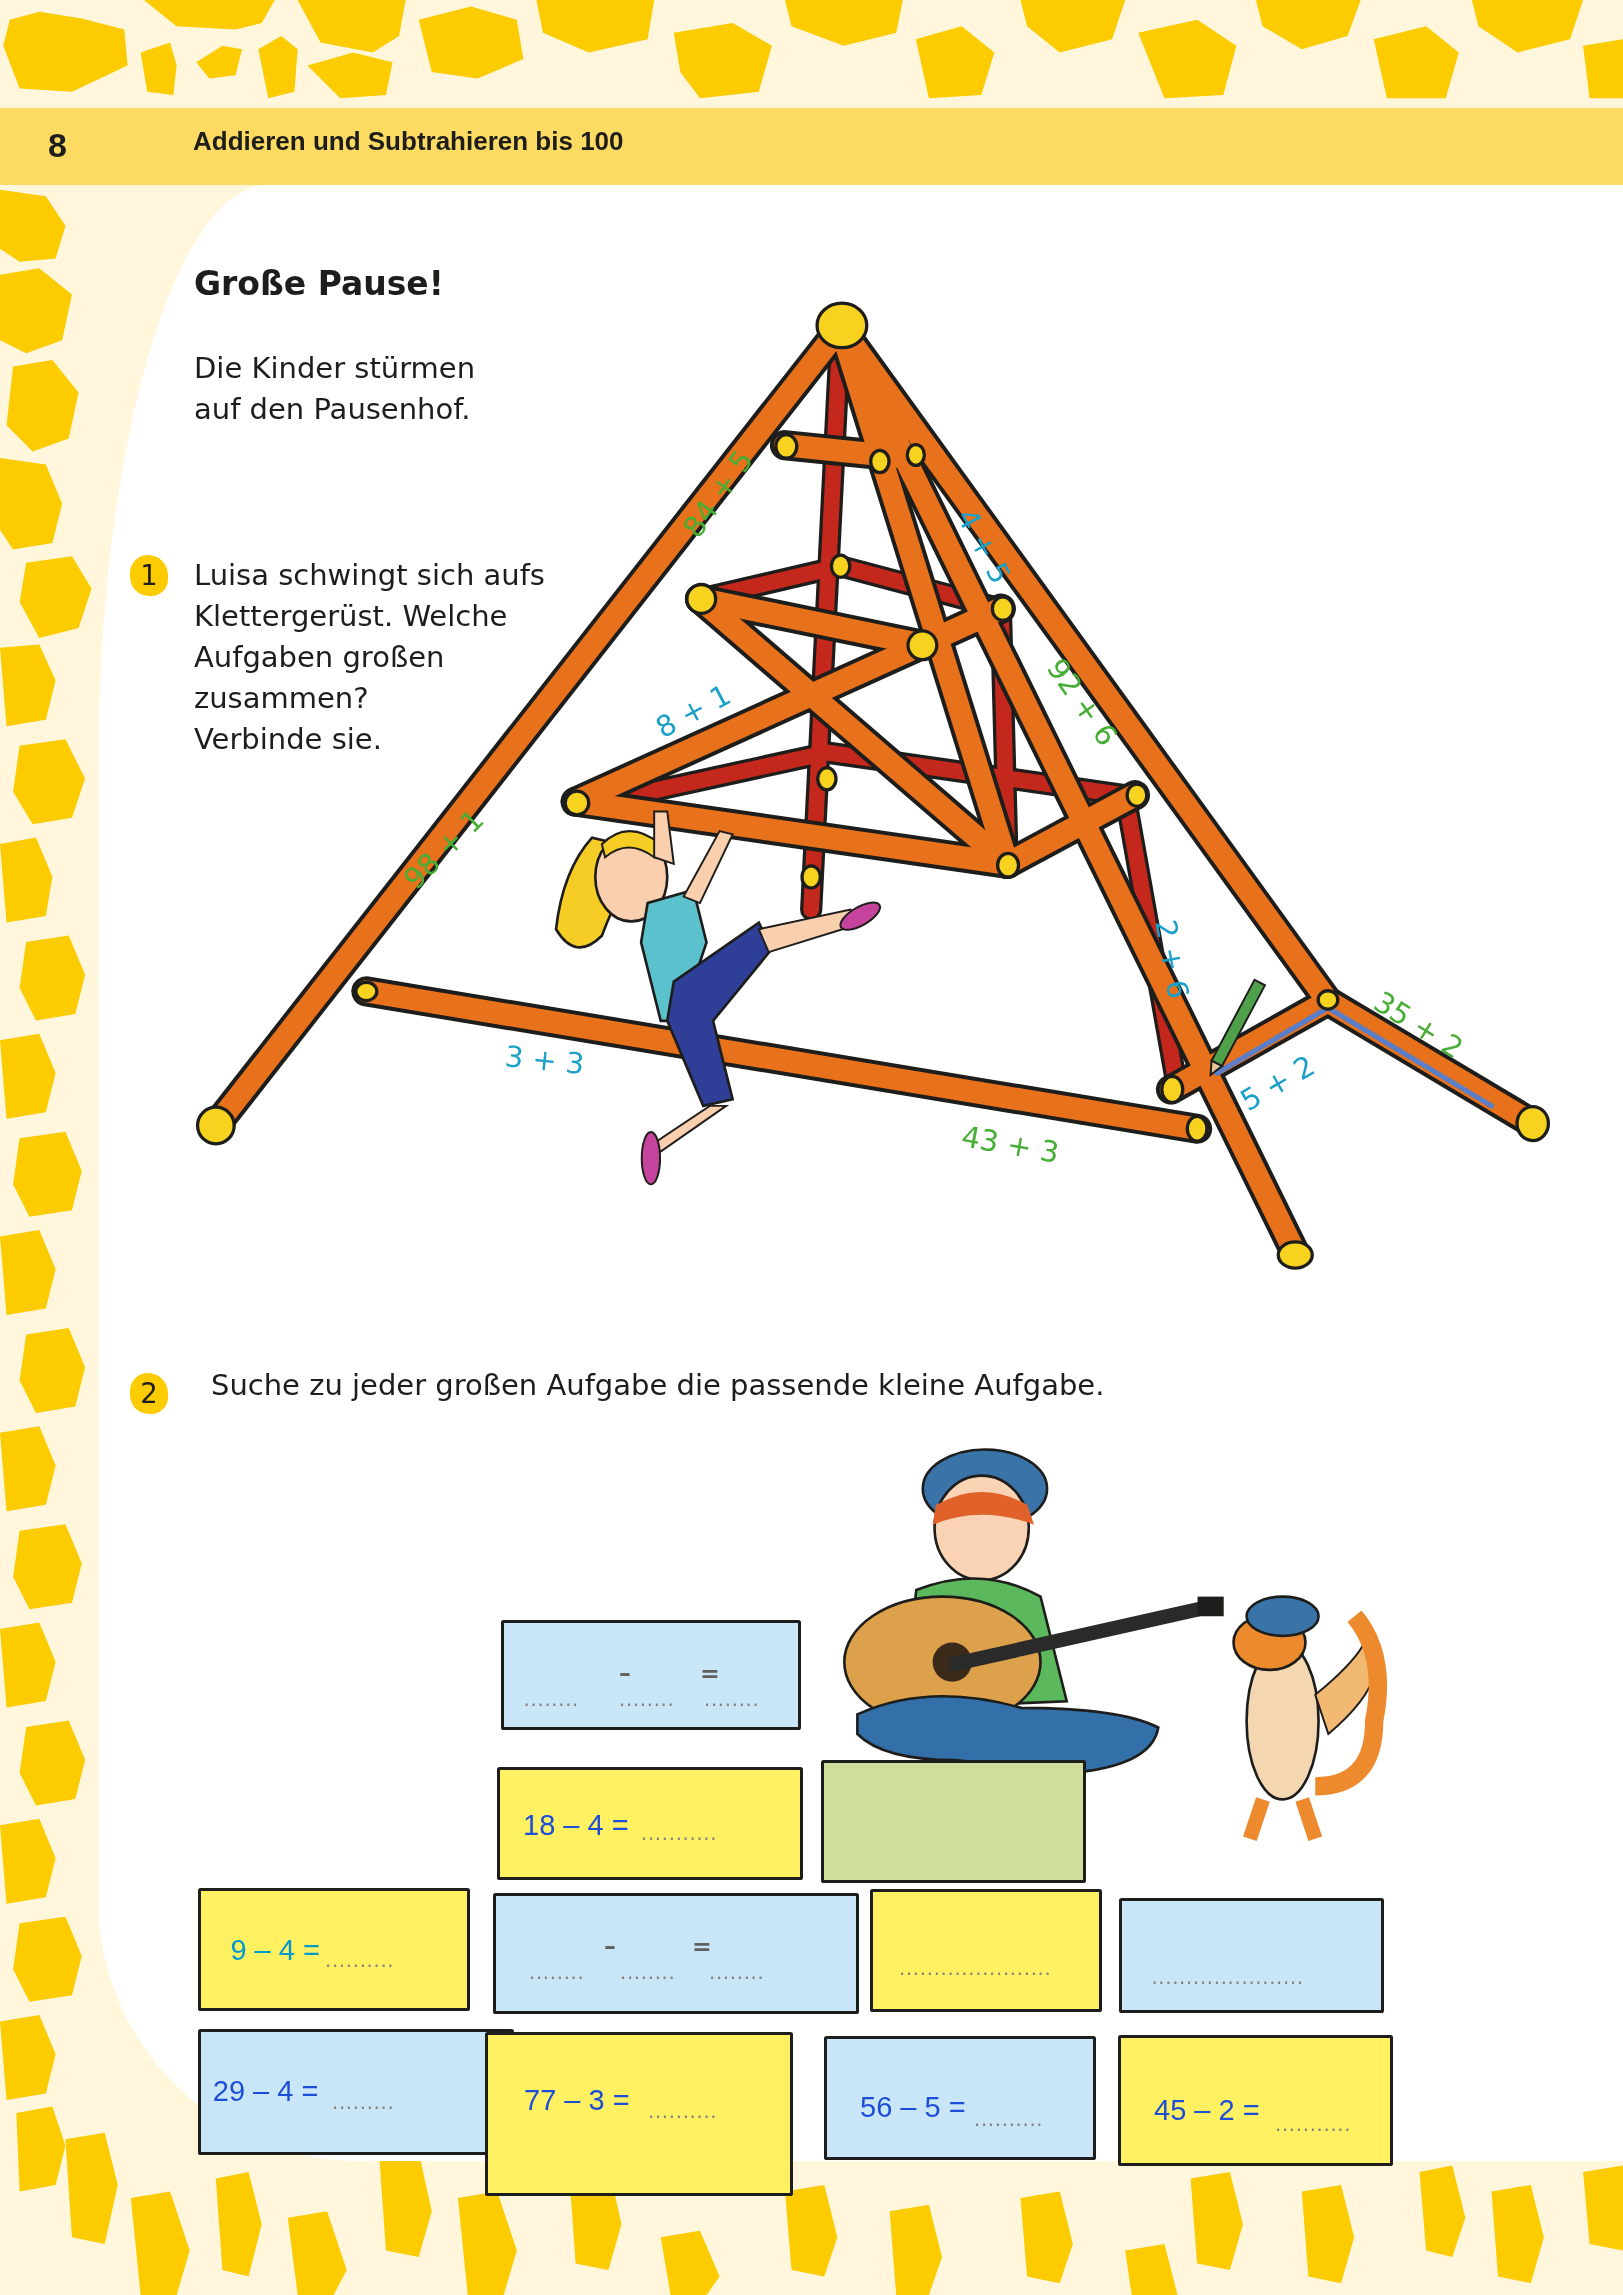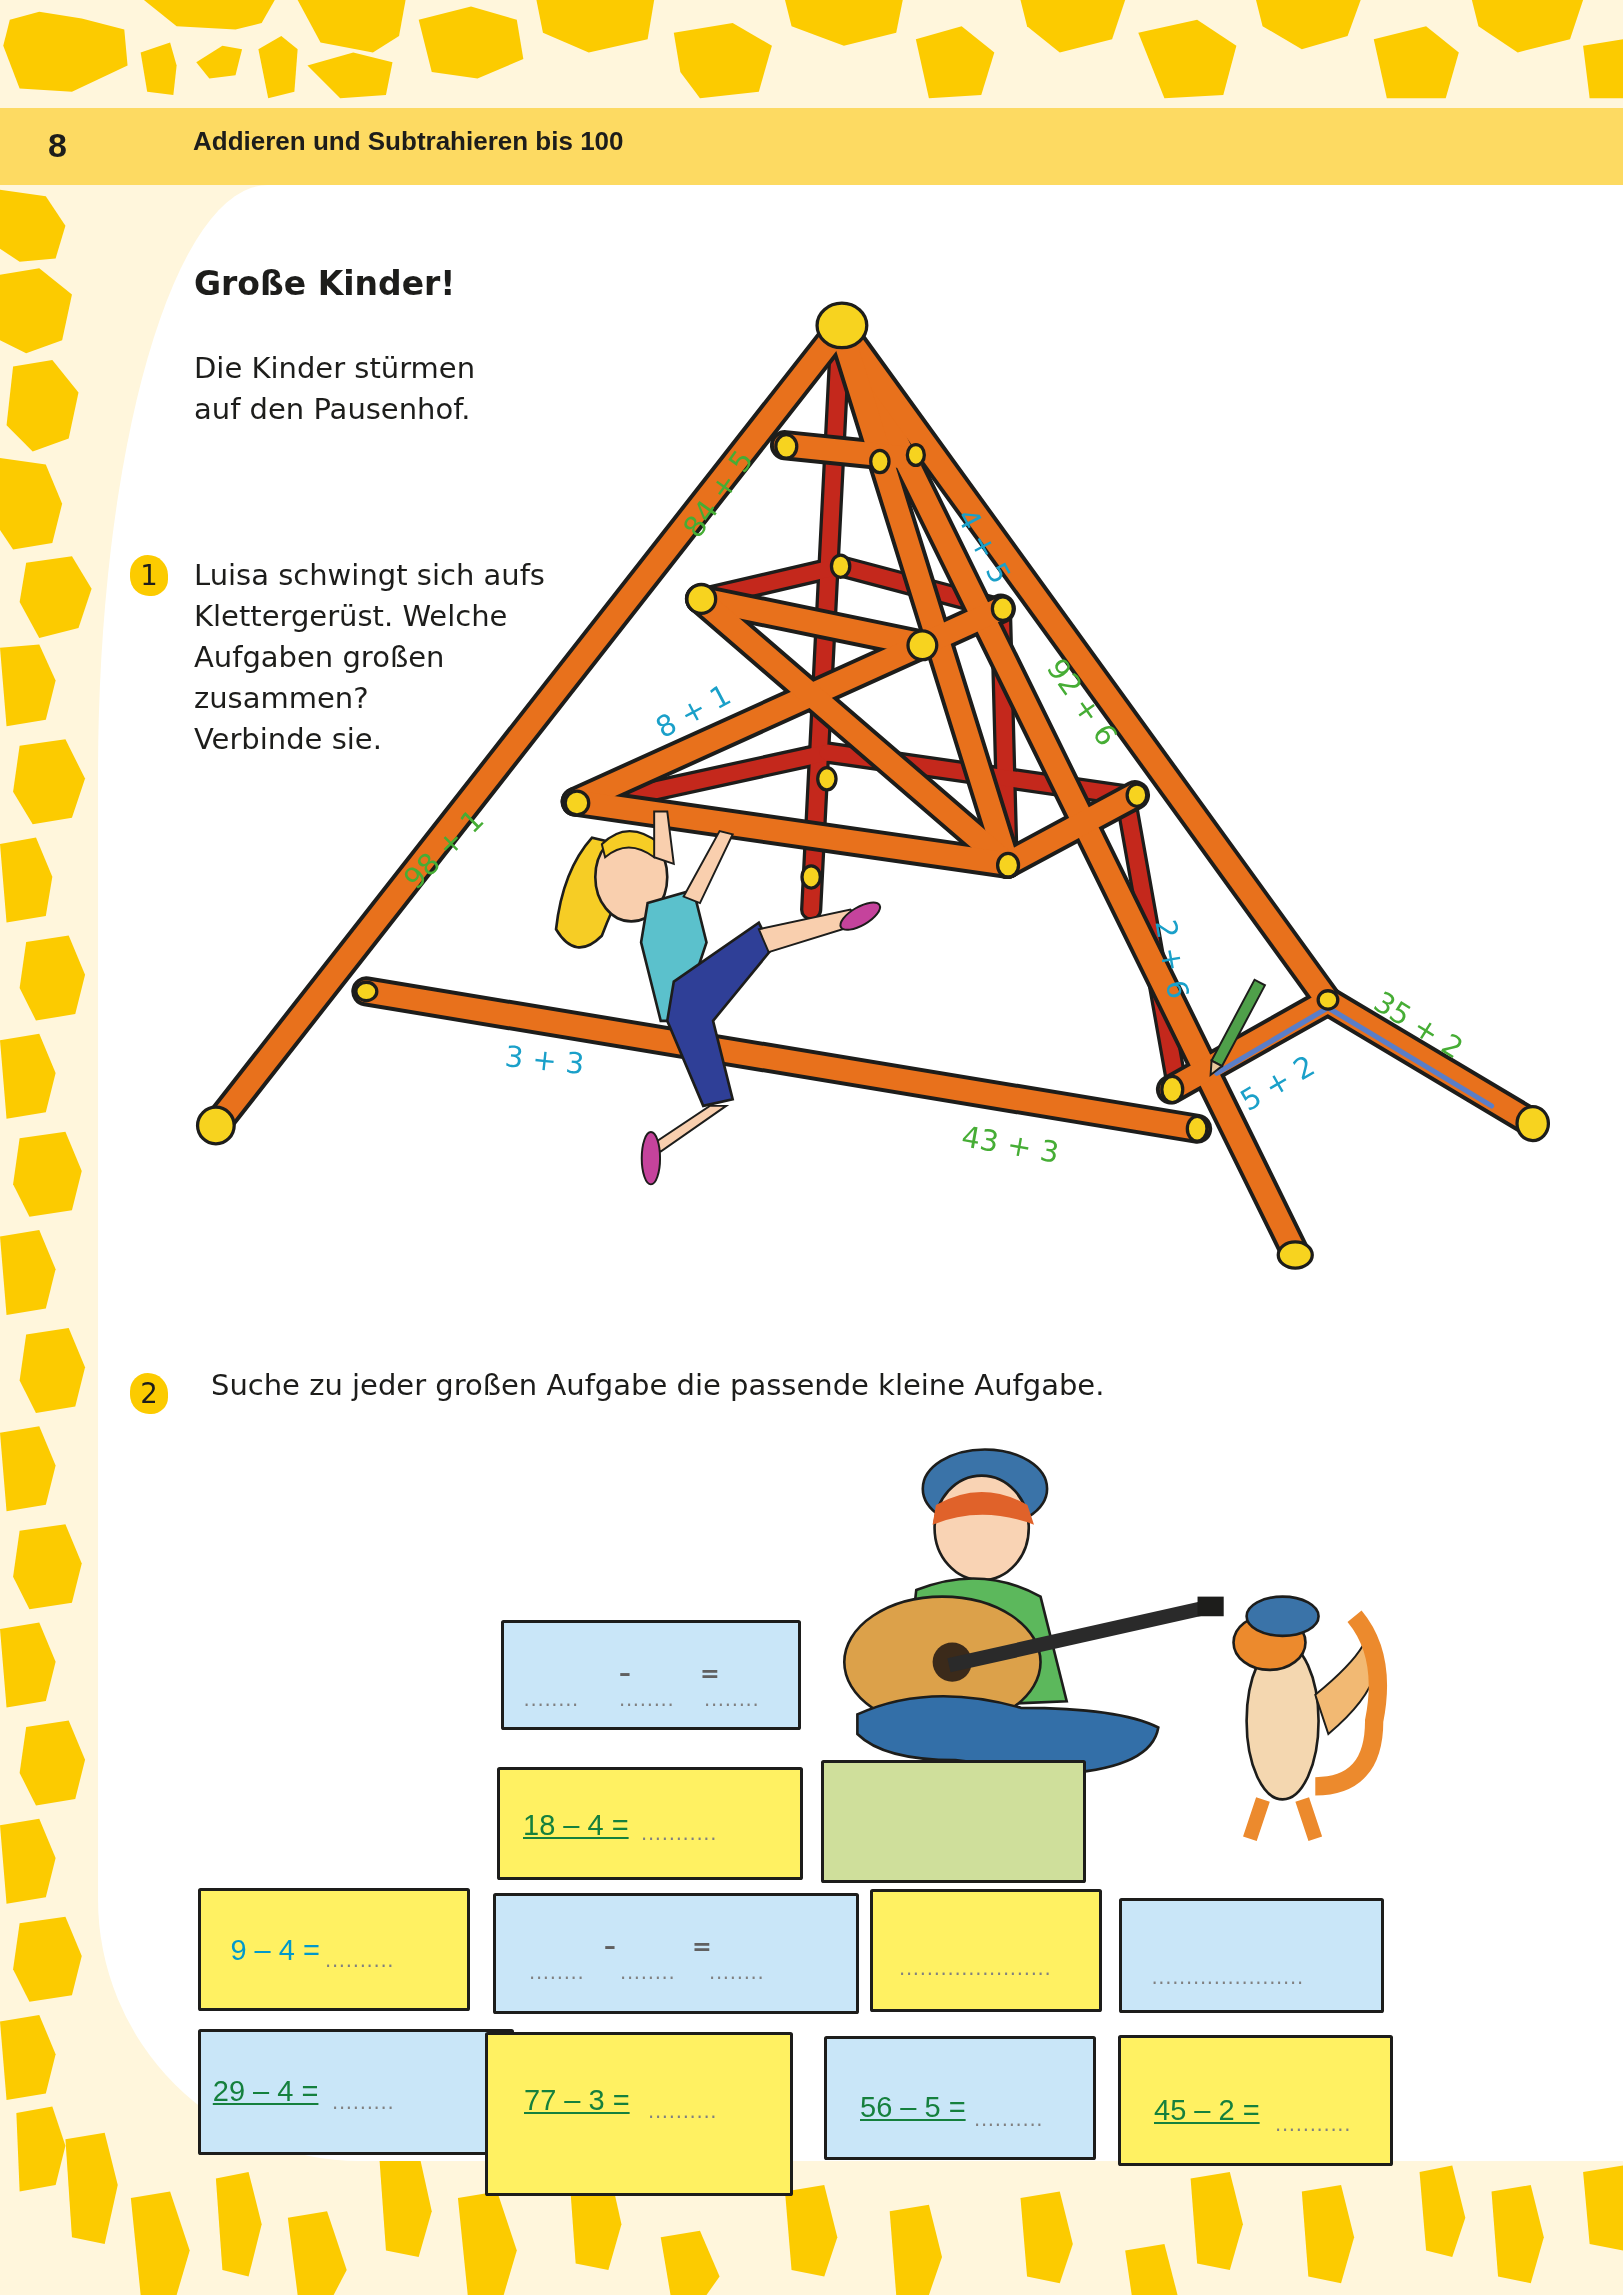--- a/index.html
+++ b/index.html
@@ -15,21 +15,21 @@
   .task-text{position:absolute;left:194px;font-size:29px;line-height:41px;color:#1d1d1b;}
   .illus{position:absolute;}
   .lbl{position:absolute;font-family:"DejaVu Sans",sans-serif;font-size:29px;white-space:nowrap;transform-origin:left center;}
   .green{color:#46ad35;}
   .blue{color:#1aa0c9;}
   .box{position:absolute;border:3.3px solid #1d1d1b;border-radius:2.6px;box-sizing:border-box;}
   .box.yellow{background:#fff162;}
   .box.lightblue{background:#c9e6f8;}
   .box.sage{background:#cfdf9b;}
   .eq{position:absolute;font-family:"Liberation Sans",sans-serif;font-size:29px;white-space:nowrap;}
-  .eq.g{color:#15803d;text-decoration:underline;}
+  .eq.g{color:#1d4ed8;}
   .eq.b{color:#0099cc;}
   .dots{position:absolute;color:#808080;font-size:19.6px;letter-spacing:0.7px;white-space:nowrap;}
   .op{position:absolute;color:#606060;font-size:23.6px;font-weight:bold;}
 </style>
 </head>
 <body>
 
 <svg class="bg-pattern" viewBox="0 0 2481 3508" xmlns="http://www.w3.org/2000/svg">
   <g fill="#fccb00">
     <polygon points="15,30 60,18 125,28 190,45 195,100 110,140 30,135 5,70"></polygon>
@@ -92,21 +92,21 @@
     <polygon points="2420,3320 2481,3310 2481,3440 2430,3430"></polygon>
   </g>
 </svg>
 
 <div class="content-panel"></div>
 
 <div class="header-bar"></div>
 <div class="page-number">8</div>
 <div class="chapter-title">Addieren und Subtrahieren bis 100</div>
 
-<div class="section-title">Große Kinder!</div>
+<div class="section-title">Große Pause!</div>
 <div class="intro">
   <div>Die Kinder stürmen</div>
   <div>auf den Pausenhof.</div>
 </div>
 
 <div class="task-badge" style="left:130px;top:555px;">1</div>
 <div class="task-text" style="top:555px;">
   <div>Luisa schwingt sich aufs</div>
   <div>Klettergerüst. Welche</div>
   <div>Aufgaben großen</div>

